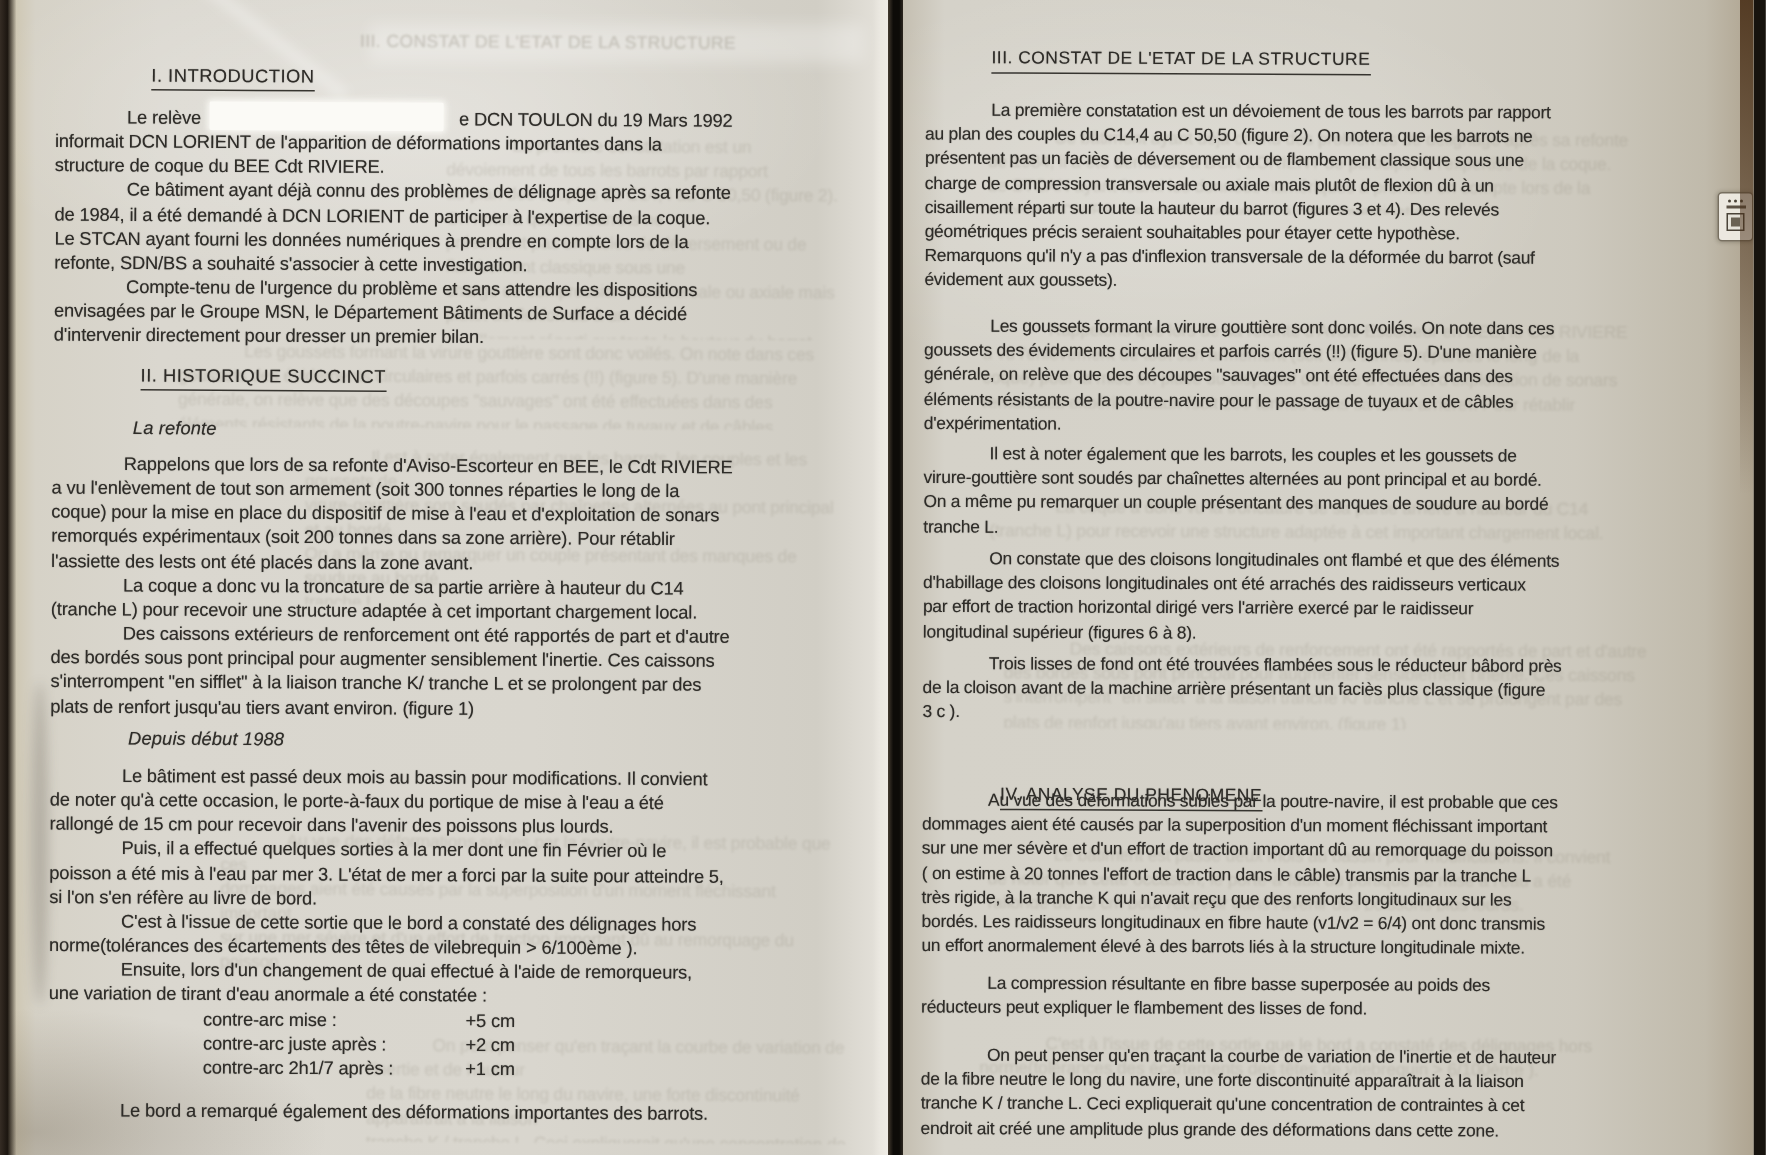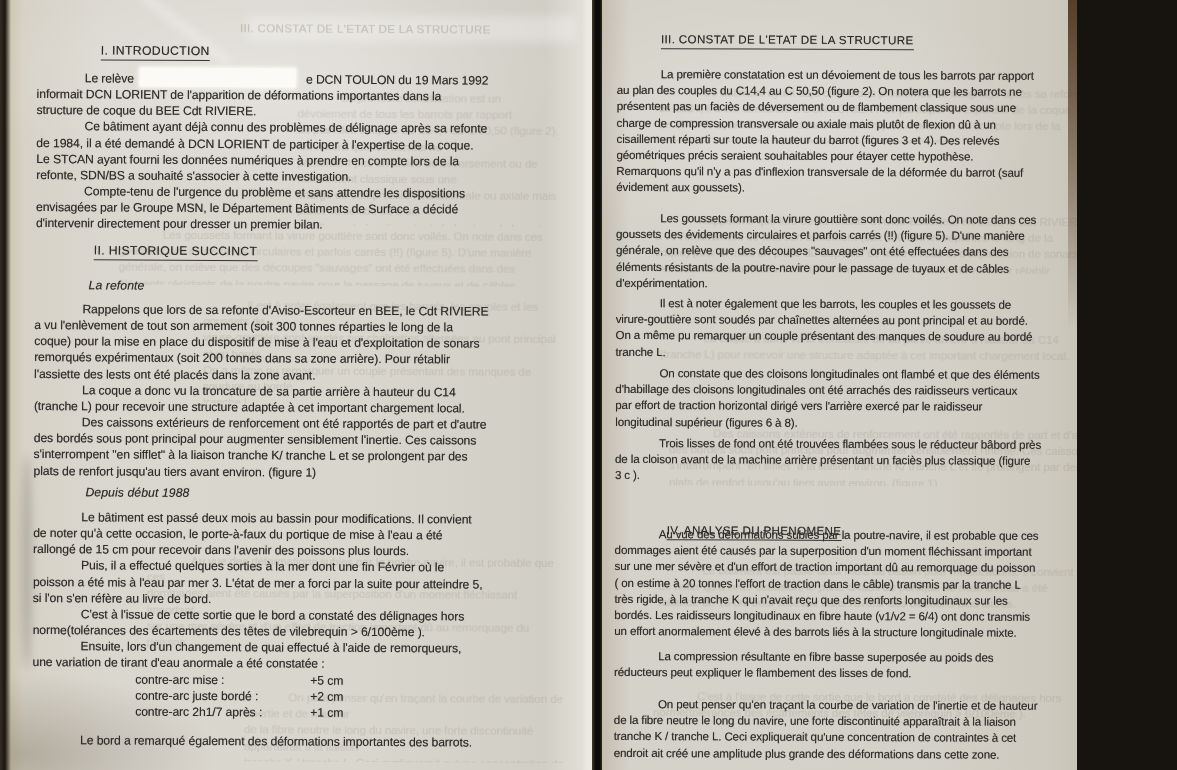--- a/index.html
+++ b/index.html
@@ -1,16 +1,16 @@
 <!DOCTYPE html>
 <html><head>
 <meta charset="utf-8">
 <style>
   html,body{margin:0;padding:0;background:#17130e;}
-  .scan{position:relative;width:1077px;height:770px;overflow:hidden;
+  .scan{position:relative;width:1169px;height:770px;overflow:hidden;
         font-family:"Liberation Sans","DejaVu Sans",sans-serif;color:#2e2c28;}
 
   
   .page{position:absolute;top:0;height:770px;}
   .page-left{left:0;width:592px;
     background:
       radial-gradient(ellipse 420px 180px at 45% 10%, rgba(255,255,255,.30), rgba(255,255,255,0) 70%),
       radial-gradient(ellipse 260px 110px at 4% 98%, rgba(85,72,52,.28), rgba(85,72,52,0) 75%),
       linear-gradient(to right, #c9bfa4 0%, #d6d2c7 4%, #dad7cf 18%, #d9d6ce 60%, #d1cec5 92%, #e6e3dc 100%),
       #d7d3ca;}
@@ -147,21 +147,21 @@
 de noter qu'à cette occasion, le porte-à-faux du portique de mise à l'eau a été
 rallongé de 15 cm pour recevoir dans l'avenir des poissons plus lourds.</div>
         <div class="p">Puis, il a effectué quelques sorties à la mer dont une fin Février où le
 poisson a été mis à l'eau par mer 3. L'état de mer a forci par la suite pour atteindre 5,
 si l'on s'en réfère au livre de bord.</div>
         <div class="p">C'est à l'issue de cette sortie que le bord a constaté des délignages hors
 norme(tolérances des écartements des têtes de vilebrequin &gt; 6/100ème ).</div>
         <div class="p">Ensuite, lors d'un changement de quai effectué à l'aide de remorqueurs,
 une variation de tirant d'eau anormale a été constatée :</div>
         <div class="meas-row"><span>contre-arc mise :</span><span class="val">+5 cm</span></div>
-        <div class="meas-row"><span>contre-arc juste bordé :</span><span class="val">+2 cm</span></div>
+        <div class="meas-row"><span>contre-arc juste après :</span><span class="val">+2 cm</span></div>
         <div class="meas-row"><span>contre-arc 2h1/7 après :</span><span class="val">+1 cm</span></div>
         <div class="p closing">Le bord a remarqué également des déformations importantes des barrots.</div>
       </div>
     </div>
   </div>
 
   <div class="page page-right">
     <div class="content p2txt" style="transform:rotate(.26deg);">
 
       <div class="ghost g17 abs" style="left:58px;top:84px;width:446px;height:58px;">Ce bâtiment ayant déjà connu des problèmes de délignage après sa refonte

